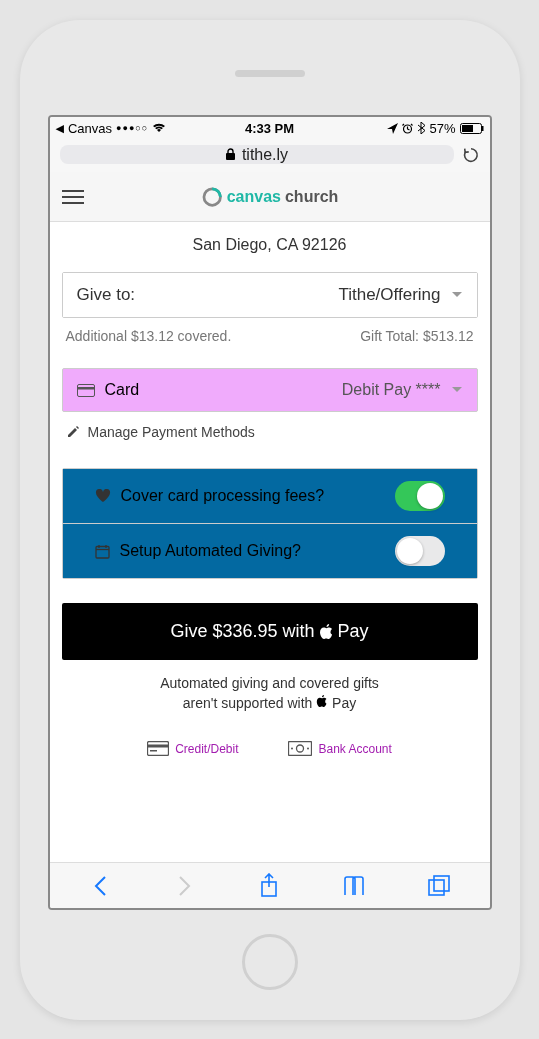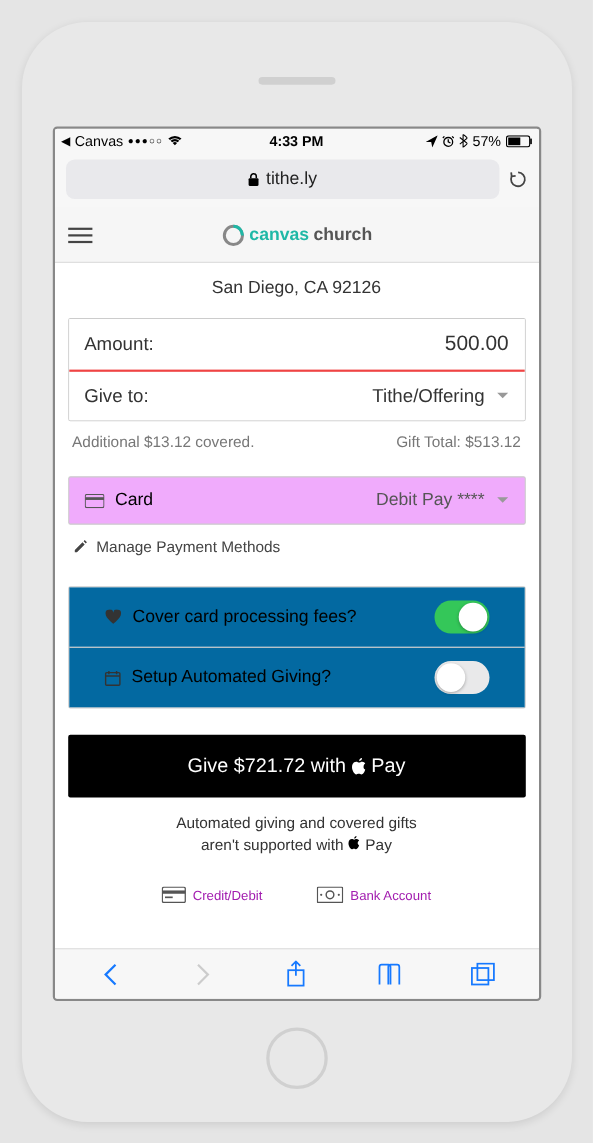--- a/index.html
+++ b/index.html
@@ -77,21 +77,21 @@
       align-items: center;
       gap: 8px;
     }
     .url-pill {
       flex: 1;
       background: #e9e9ec;
       border-radius: 8px;
       display: flex;
       align-items: center;
       justify-content: center;
-      height: 36px;
+      height: 19px;
       font-size: 16px;
       color: #222;
       gap: 6px;
     }
     .refresh-icon { width: 18px; height: 18px; }
     
     .app-header {
       height: 50px;
       background: #f6f6f6;
       border-bottom: 1px solid #ddd;
@@ -316,24 +316,20 @@
         <span class="canvas">canvas</span>
           <span class="church">church</span>
       </div>
     </div>
 
     <div class="content">
       <div class="location">San Diego, CA 92126</div>
 
       <div class="input-group">
         <div class="input-row">
-          <span class="label">Amount:</span>
-          <span class="value amount-val">500.00</span>
-        </div>
-        <div class="input-row">
           <span class="label">Give to:</span>
           <span class="value">
             <span>Tithe/Offering</span>
             <span class="ico">
               <svg class="chevron-down" viewBox="0 0 12 12">
                   <path d="M1 3 L6 8 L11 3 Z" fill="#999"></path>
                 </svg>
             </span>
           </span>
         </div>
@@ -394,21 +390,21 @@
               </svg>
           </span>
           <span class="tlabel">Setup Automated Giving?</span>
           <div class="switch off">
               <div class="knob"></div>
             </div>
         </div>
       </div>
 
       <button class="pay-button">
-        <span>Give $721.72 with </span>
+        <span>Give $336.95 with </span>
         <span class="apple-logo ico">
           <svg width="15" height="17" viewBox="0 0 15 17">
               <path d="M11.5 9 c0-2 1.5-3 1.5-3 s-1-1.5-2.8-1.5 c-1.2 0-2 0.7-2.7 0.7 s-1.6-0.7-2.7-0.7 C2.8 4.5 1 6.2 1 9.3 c0 3.6 2.5 6.7 3.8 6.7 c0.8 0 1.3-0.6 2.4-0.6 s1.5 0.6 2.4 0.6 c1.4 0 3.2-2.8 3.4-4.5 c-1.7-0.8-1.5-2.5-1.5-2.5 Z M9.5 3 c0.7-0.8 0.6-2 0.6-2 s-1.3 0.1-2 1 c-0.6 0.8-0.6 1.9-0.6 1.9 S8.8 3.8 9.5 3 Z" fill="#fff"></path>
             </svg>
         </span>
         <span> Pay</span>
       </button>
 
       <div class="disclaimer">
         <div>Automated giving and covered gifts</div>

